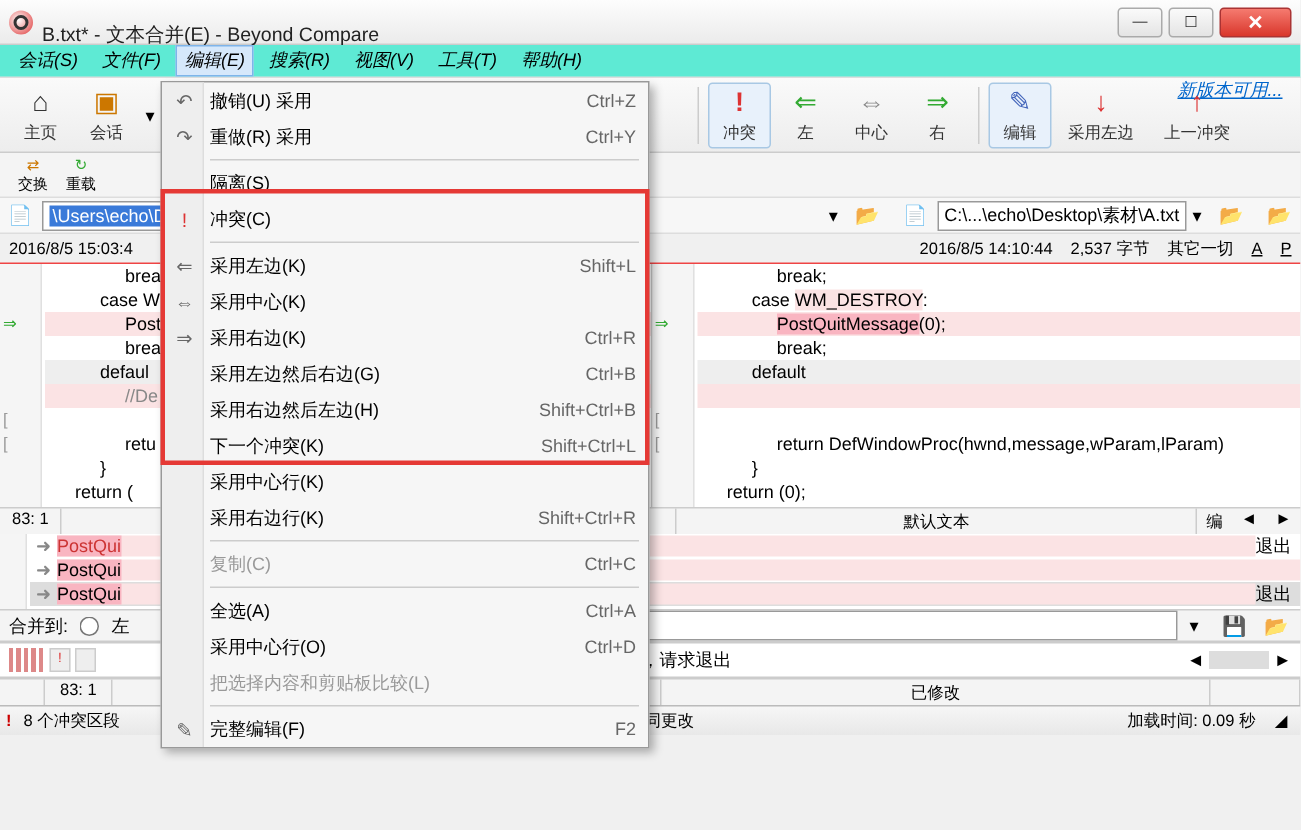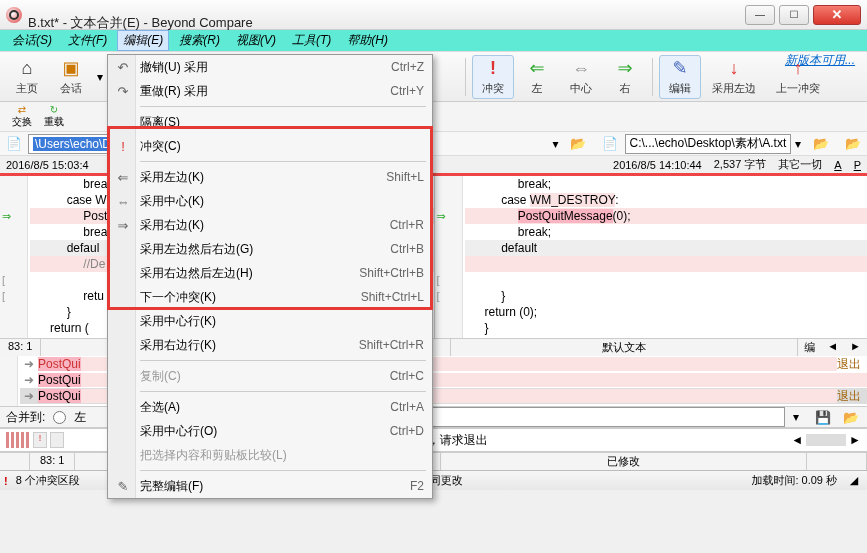--- a/index.html
+++ b/index.html
@@ -25,39 +25,39 @@
   .tsep{width:1px;height:38px;background:#ccc;margin:0 4px;}
   
   .toolbar2 { height:30px;background:#f4f4f4;display:flex;align-items:center;padding:0 6px;border-bottom:1px solid #ddd;}
   .t2btn{width:32px;height:26px;display:flex;flex-direction:column;align-items:center;justify-content:center;font-size:10px;}
   
   .pathrow { height:24px;display:flex;align-items:center;gap:4px;padding:0 4px;background:#f7f7f7;border-bottom:1px solid #ddd;}
   .pathbox { flex:1;height:20px;border:1px solid #999;background:#fff;display:flex;align-items:center;padding:0 4px;min-width:0;overflow:hidden;white-space:nowrap;text-overflow:ellipsis;}
   .pathbox .hilite{background:#3a7ad9;color:#fff;padding:0 2px;}
   .icbtn{width:20px;height:18px;display:flex;align-items:center;justify-content:center;font-size:13px;color:#555;}
   
-  .headerrow { height:20px;display:flex;align-items:center;font-size:11px;background:#f0f0f0;border-bottom:3px solid #ef4444;padding:0 6px;gap:12px;}
+  .headerrow { height:20px;display:flex;align-items:center;font-size:11px;background:#f0f0f0;border-bottom:1px solid #ef4444;padding:0 6px;gap:12px;}
   .headerrow .spacer{flex:1;}
   
   .coderow { display:flex; height:162px; }
   .codepane { width:50%; background:#fff; font-family:Consolas,monospace;font-size:12px;line-height:16px;overflow:hidden;position:relative;}
   .gutter{position:absolute;left:0;top:0;bottom:0;width:28px;background:#f5f5f5;border-right:1px solid #e0e0e0;}
   .gmark{position:absolute;left:2px;font-size:11px;line-height:16px;}
   .codelines{margin-left:30px;}
   .codeline{padding-left:20px;white-space:pre;}
   .codeline.hl-pink{background:#fbe3e4;}
   .codeline.hl-gray{background:#eee;}
   .pink{background:#f9b5c1;}
   .cmt{color:#888;}
   
   .posrow{height:18px;display:flex;background:#f4f4f4;border-top:1px solid #ccc;font-size:11px;}
   .posrow .cell{padding:1px 8px;border-right:1px solid #ccc;}
   .posrow .spacer{flex:1;}
   .posrow .btn{padding:1px 6px;}
-  .red{color:#a16207;}
+  .red{color:#000000;}
   
   .mergerows{background:#fff;font-family:Consolas,monospace;font-size:12px;}
   .mergerow{display:flex;align-items:center;height:16px;}
   .mergerow .arr{width:18px;text-align:center;color:#888;}
   .mtext{flex:1;}
   .mtext.pink{background:#fbe3e4;}
   .mtext.pink2{background:#fbe3e4;}
   .redbox{color:#c33;}
   
   .mergeto{height:22px;display:flex;align-items:center;gap:8px;padding:0 6px;background:#f4f4f4;border-top:1px solid #ccc;border-bottom:1px solid #ccc;}
@@ -223,20 +223,21 @@
       <div class="gmark" style="top:112px;color:#999;">[</div>
     </div>
     <div class="codelines" id="code-right">
         <div class="codeline ">          break;</div>
         <div class="codeline ">     case <span style="background:#fbe3e4">WM_DESTROY</span>:</div>
         <div class="codeline hl-pink">          <span class="pink">PostQuitMessage</span>(0);</div>
         <div class="codeline ">          break;</div>
         <div class="codeline hl-gray">     default</div>
         <div class="codeline hl-pink">&nbsp;</div>
         <div class="codeline ">&nbsp;</div>
+        <div class="codeline ">          return DefWindowProc(hwnd,message,wParam,lParam)</div>
         <div class="codeline ">     }</div>
         <div class="codeline ">return (0);</div>
         <div class="codeline ">}</div>
       </div>
   </div>
 </div>
 
 <div class="posrow">
   <div class="cell">83: 1</div>
   <div class="spacer"></div>

